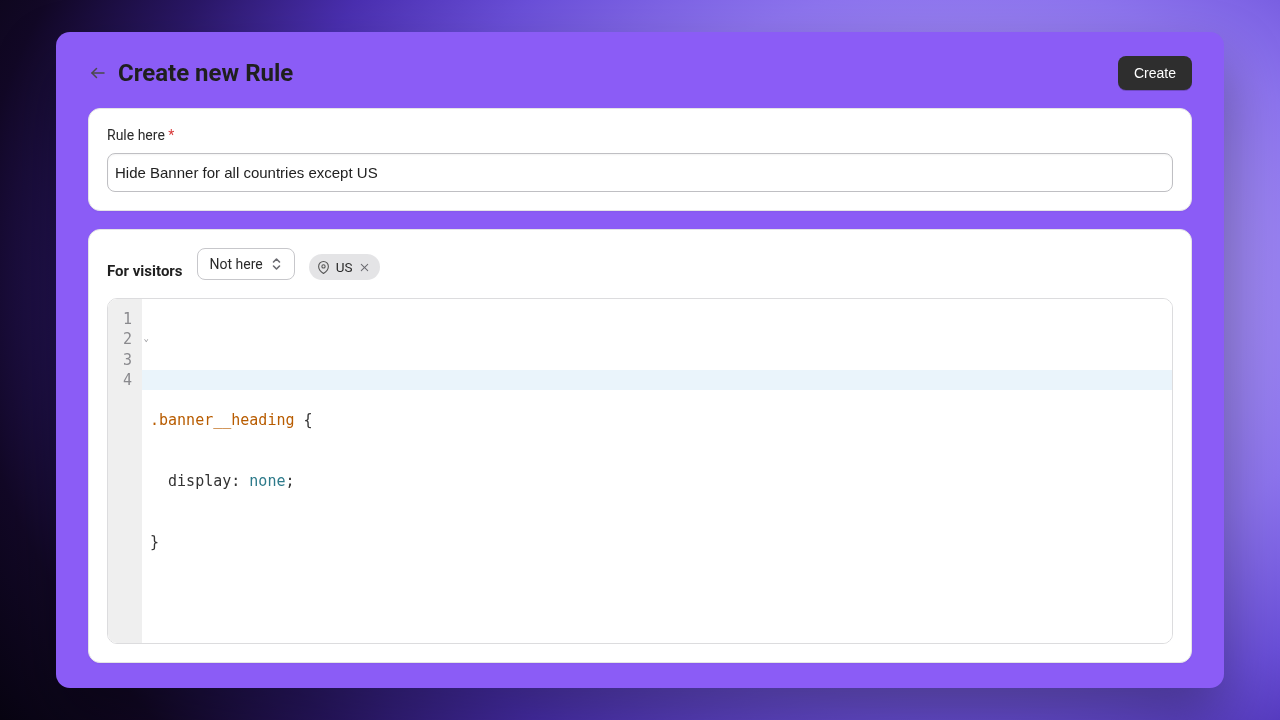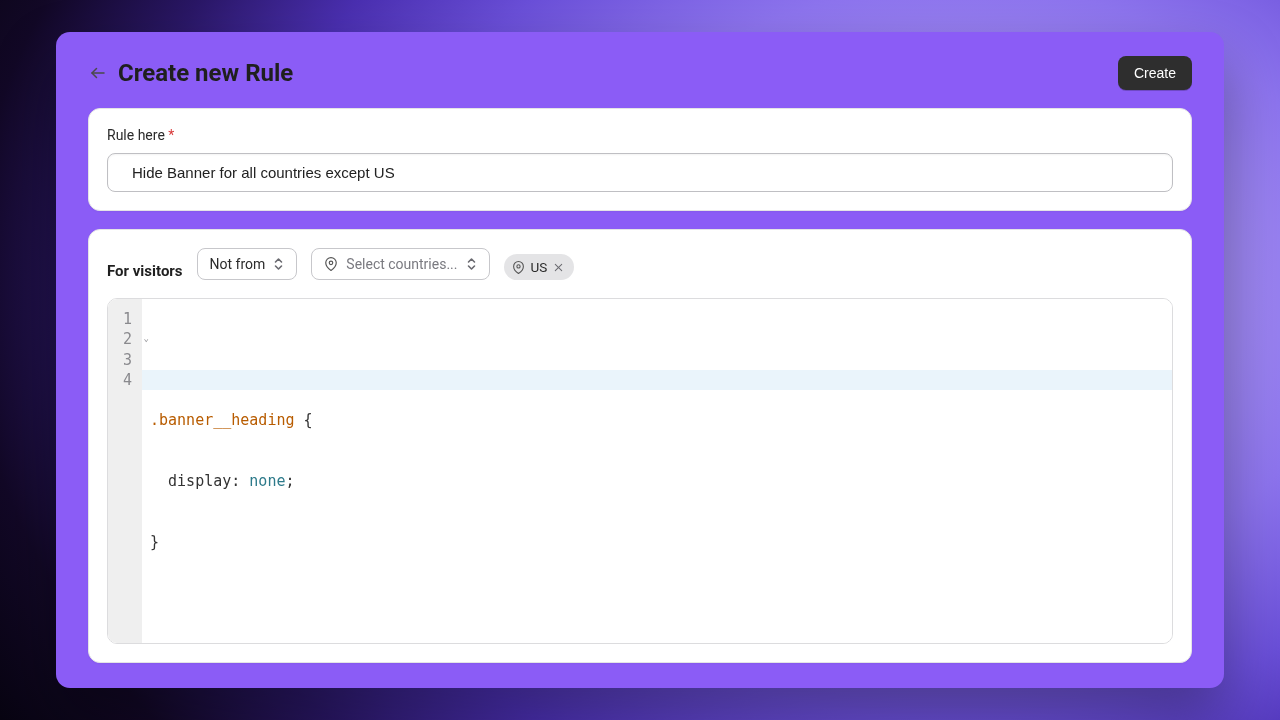--- a/index.html
+++ b/index.html
@@ -25,21 +25,21 @@
   }
   .card {
     background:#fff; border:1px solid #e4e4e6; border-radius:12px;
     box-shadow: 0 1px 2px rgba(0,0,0,0.04);
     padding: 18px 18px; margin-bottom: 18px;
   }
   .field-label { font-size:14px; color:#2b2b2b; margin-bottom:10px; }
   .req { color:#d83a3a; }
   .text-input {
     width:100%; border:1px solid #bfbfc3; border-radius:8px;
-    padding:10px 24px; font-size:15px; color:#222; background:#fff;
+    padding:10px 7px; font-size:15px; color:#222; background:#fff;
     box-shadow: inset 0 1px 2px rgba(0,0,0,0.05);
   }
   .visitors-row { display:flex; align-items:flex-end; gap:14px; flex-wrap:wrap; }
   .visitors-label { font-size:15px; font-weight:700; color:#1f1f1f; }
   .select-pill {
     display:flex; align-items:center; gap:8px;
     border:1px solid #c7c7cb; border-radius:8px; background:#fff;
     padding:7px 12px; font-size:14px; color:#2b2b2b; cursor:pointer;
   }
   .select-pill .placeholder { color:#7a7a80; }
@@ -88,44 +88,29 @@
       <span>Rule here</span> <span class="req">*</span>
     </div>
     <input class="text-input" type="text" value="Hide Banner for all countries except US" style="">
   </div>
 
   <div class="card">
     <div class="visitors-row">
       <span class="visitors-label">For visitors</span>
 
       <div class="select-pill">
-        <span>Not from</span>
+        <span>Not here</span>
         <span class="chev">
           <svg width="11" height="14" viewBox="0 0 10 14" fill="none" stroke="currentColor" stroke-width="1.6" stroke-linecap="round" stroke-linejoin="round">
               <polyline points="2 5 5 2 8 5"></polyline>
               <polyline points="2 9 5 12 8 9"></polyline>
             </svg>
         </span>
       </div>
 
-      <div class="select-pill">
-        <span class="pin-icon">
-          <svg width="14" height="16" viewBox="0 0 24 24" fill="none" stroke="currentColor" stroke-width="2" stroke-linecap="round" stroke-linejoin="round">
-              <path d="M21 10c0 7-9 13-9 13s-9-6-9-13a9 9 0 0 1 18 0z"></path>
-              <circle cx="12" cy="10" r="3"></circle>
-            </svg>
-        </span>
-        <span class="placeholder">Select countries...</span>
-        <span class="chev">
-          <svg width="11" height="14" viewBox="0 0 10 14" fill="none" stroke="currentColor" stroke-width="1.6" stroke-linecap="round" stroke-linejoin="round">
-              <polyline points="2 5 5 2 8 5"></polyline>
-              <polyline points="2 9 5 12 8 9"></polyline>
-            </svg>
-        </span>
-      </div>
 
       <div class="tag">
         <span class="pin-icon">
           <svg width="13" height="15" viewBox="0 0 24 24" fill="none" stroke="currentColor" stroke-width="2" stroke-linecap="round" stroke-linejoin="round">
               <path d="M21 10c0 7-9 13-9 13s-9-6-9-13a9 9 0 0 1 18 0z"></path>
               <circle cx="12" cy="10" r="3"></circle>
             </svg>
         </span>
         <span>US</span>
         <span class="close">

